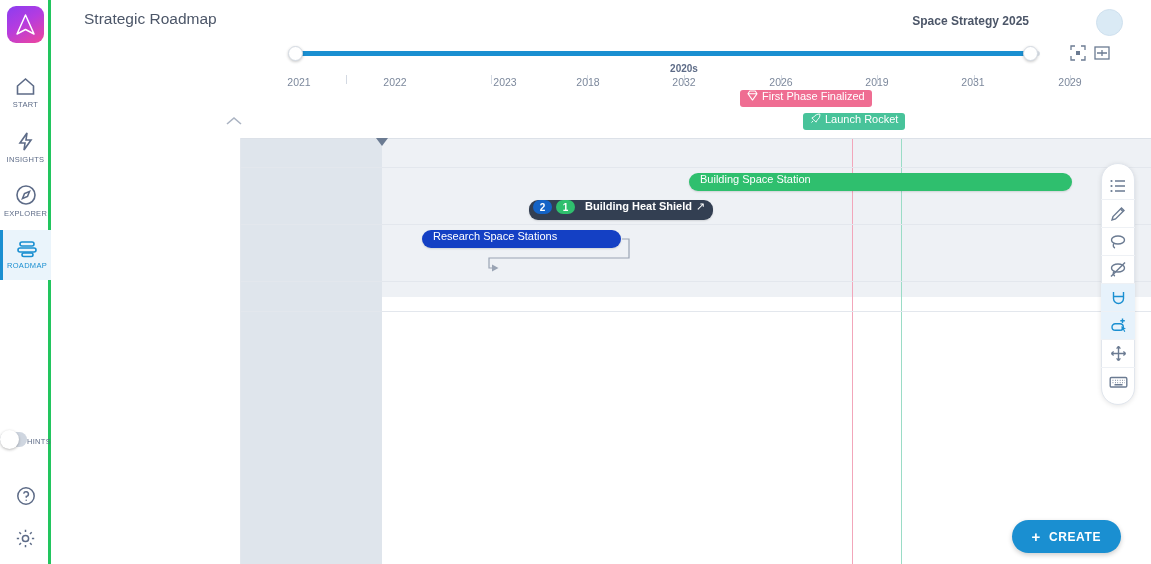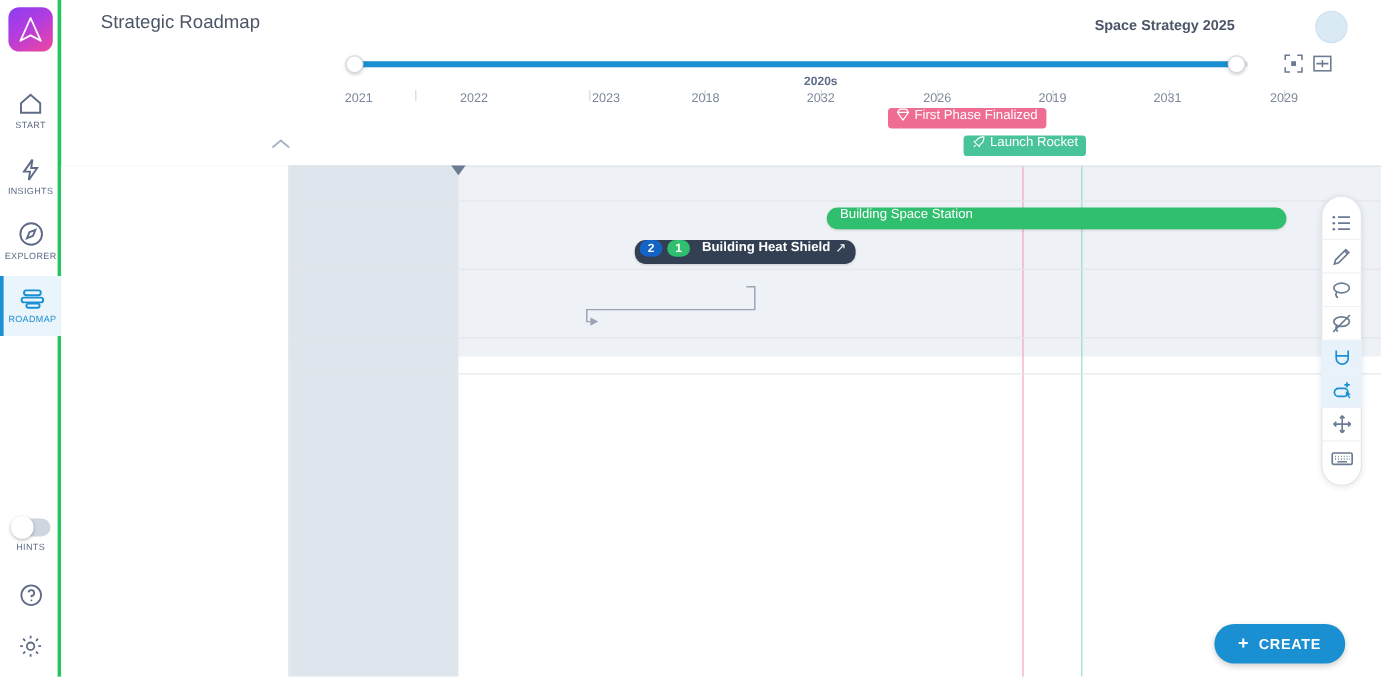--- a/index.html
+++ b/index.html
@@ -29,21 +29,21 @@
   .rail-item .ri-label {
     font-size: 7.5px; letter-spacing: .3px; color: #5d6b87; margin-top: 3px;
   }
   .rail-item.active { background: #eaf4fb; border-left: 3px solid #1a8fd1; }
   .rail-item.active .ri-label { color: #1a8fd1; }
   .rail-item svg { stroke: #5d6b87; fill: none; stroke-width: 1.6; }
   .rail-item.active svg { stroke: #1a8fd1; }
 
   #hints-wrap {
     position: absolute; left: 0; top: 432px; width: 51px;
-    display: flex; flex-direction: column; align-items: center;
+    display: flex; flex-direction: row; align-items: center;
   }
   #hints-toggle {
     width: 33px; height: 15px; border-radius: 8px; background: #cfd6e0;
     position: relative; cursor: pointer;
   }
   #hints-toggle::after {
     content: ""; position: absolute; left: 0px; top: -2px;
     width: 19px; height: 19px; border-radius: 50%;
     background: #fff; box-shadow: 0 1px 3px rgba(0,0,0,.28);
   }
@@ -412,20 +412,23 @@
     <div class="row" style="top:87px; height:57px;">
       <div class="row-lbl">
         <span class="caret"></span>
         <span class="row-name indent">Research</span>
         <span class="dots">
             <i></i>
             <i></i>
             <i></i>
           </span>
       </div>
+      <div class="bar" style="left:371px; top:5px; width:199px; background:#1440c4;">
+        <span class="bar-label">Research Space Stations</span>
+      </div>
     </div>
 
     <div class="row" style="top:144px; height:30px;">
       <div class="row-lbl">
         <span class="row-name">Technologies</span>
         <span class="dots">
             <i></i>
             <i></i>
             <i></i>
           </span>

